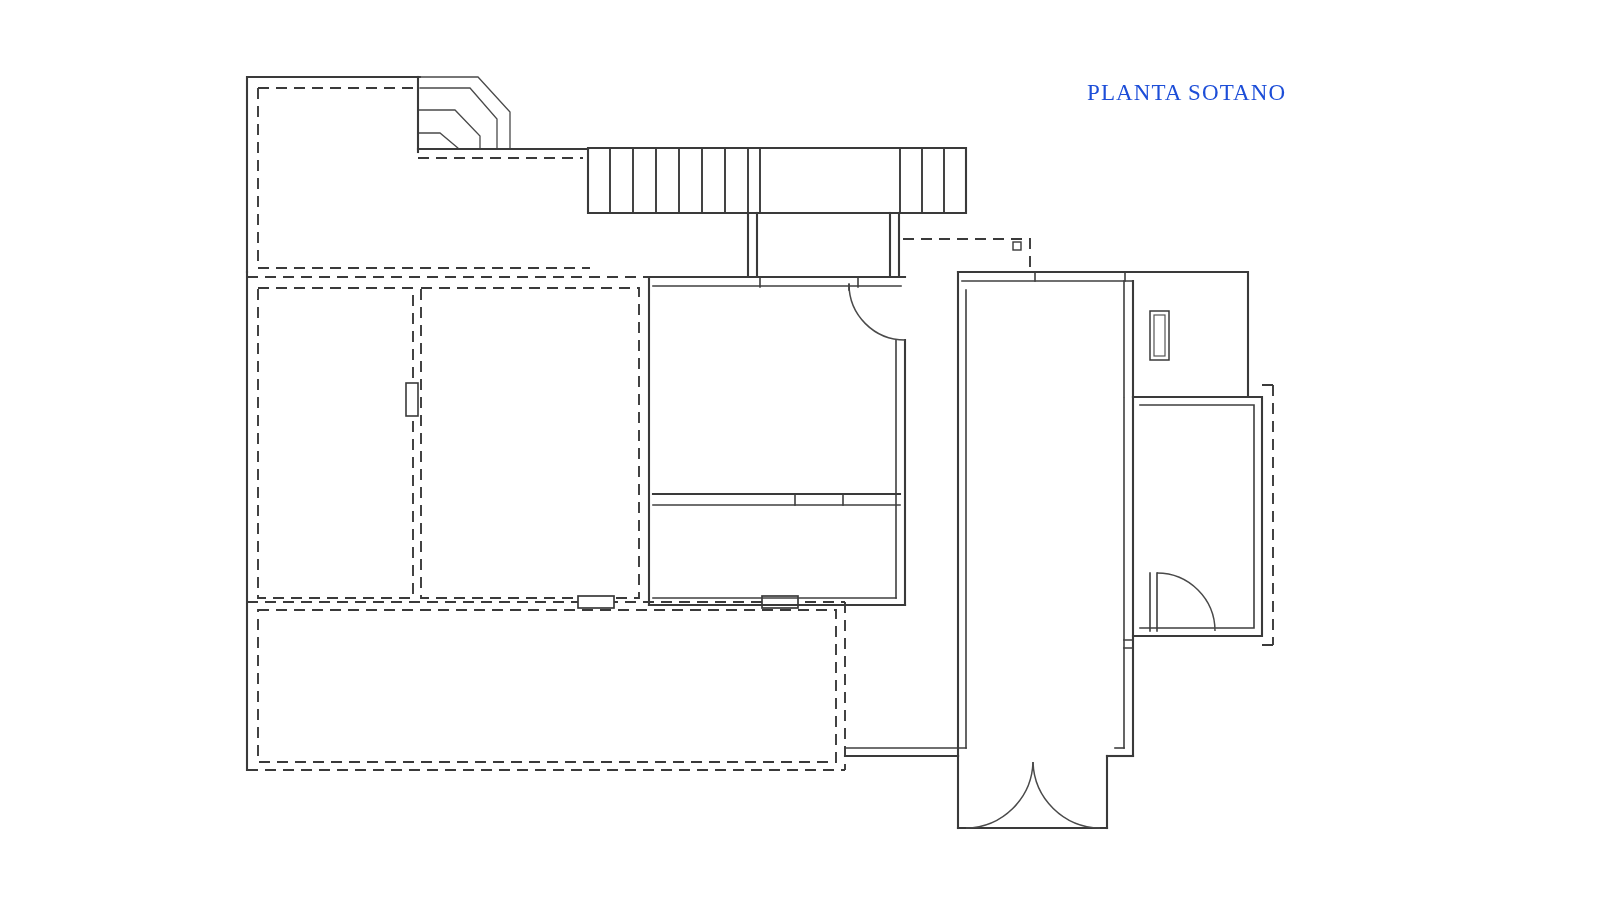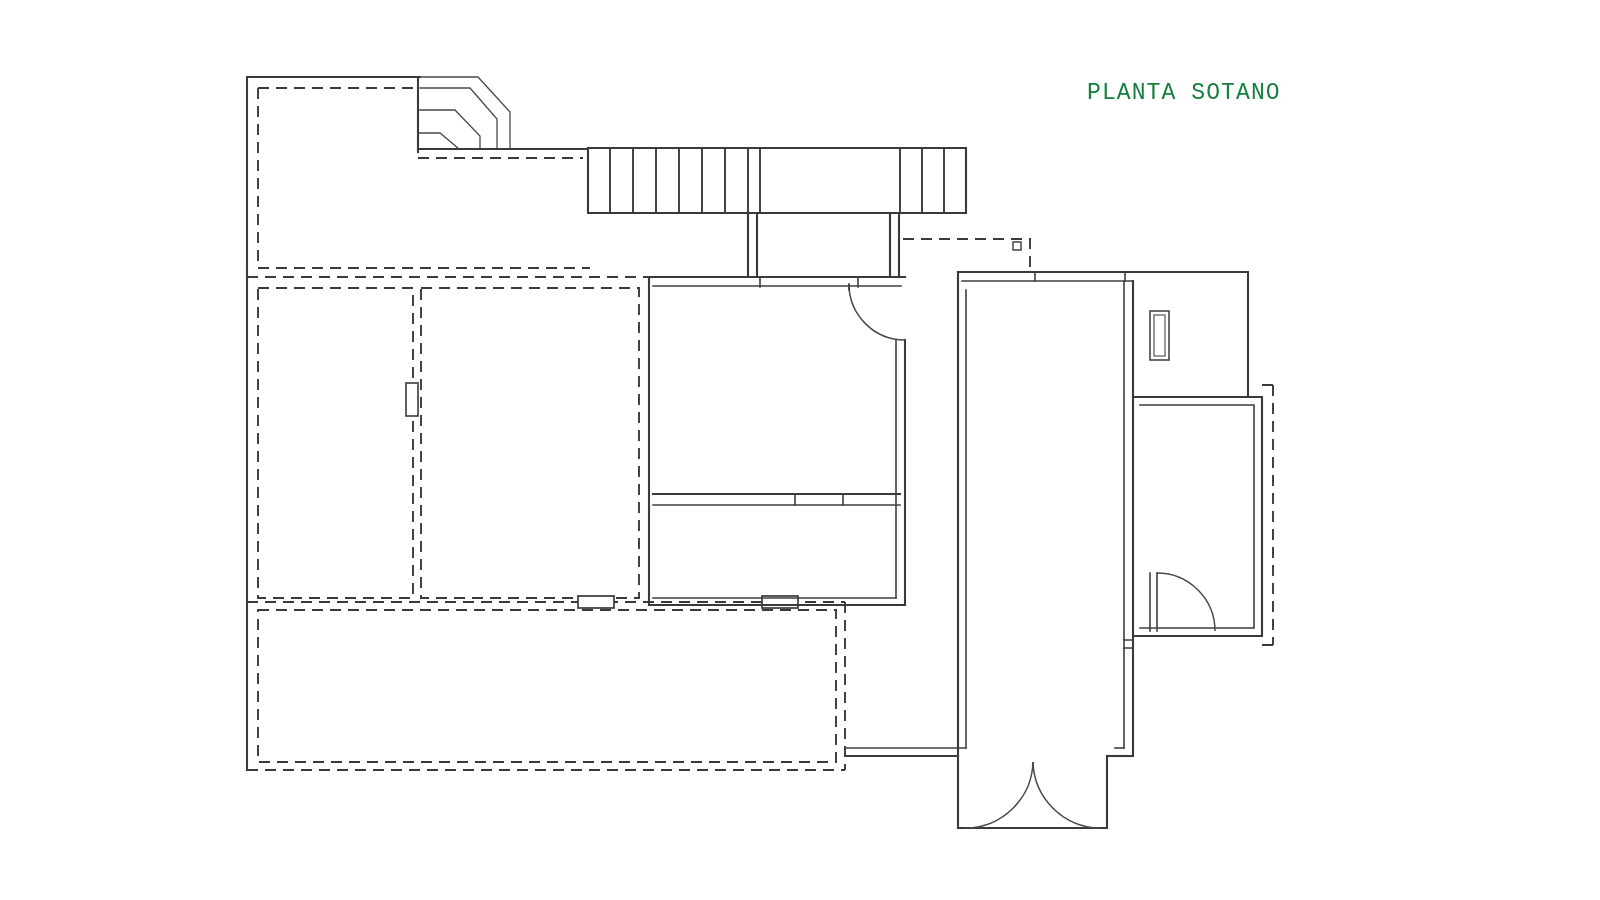--- a/index.html
+++ b/index.html
@@ -24,25 +24,25 @@
     left: 0;
     top: 0;
     width: 1600px;
     height: 900px;
     display: block;
   }
   .plan-title {
     position: absolute;
     left: 1087px;
     top: 80px;
-    font-family: Liberation Mono, monospace;
+    font-family: Liberation Serif, serif;
     font-size: 23px;
     font-weight: 400;
     letter-spacing: 1.1px;
-    color: #15803d;
+    color: #1d4ed8;
     white-space: nowrap;
   }
   
   .wall-solid   { fill: none; stroke: #3a3a3a; stroke-width: 2.1; stroke-linecap: square; }
   .wall-thin    { fill: none; stroke: #3f3f3f; stroke-width: 1.6; stroke-linecap: square; }
   .wall-hair    { fill: none; stroke: #4a4a4a; stroke-width: 1.3; stroke-linecap: square; }
   .wall-dashed  { fill: none; stroke: #3a3a3a; stroke-width: 1.9; stroke-dasharray: 11 7; stroke-linecap: butt; }
   .door-arc     { fill: none; stroke: #4a4a4a; stroke-width: 1.5; }
   .tread        { fill: none; stroke: #3a3a3a; stroke-width: 1.9; stroke-linecap: butt; }
   .fill-white   { fill: #ffffff; }

